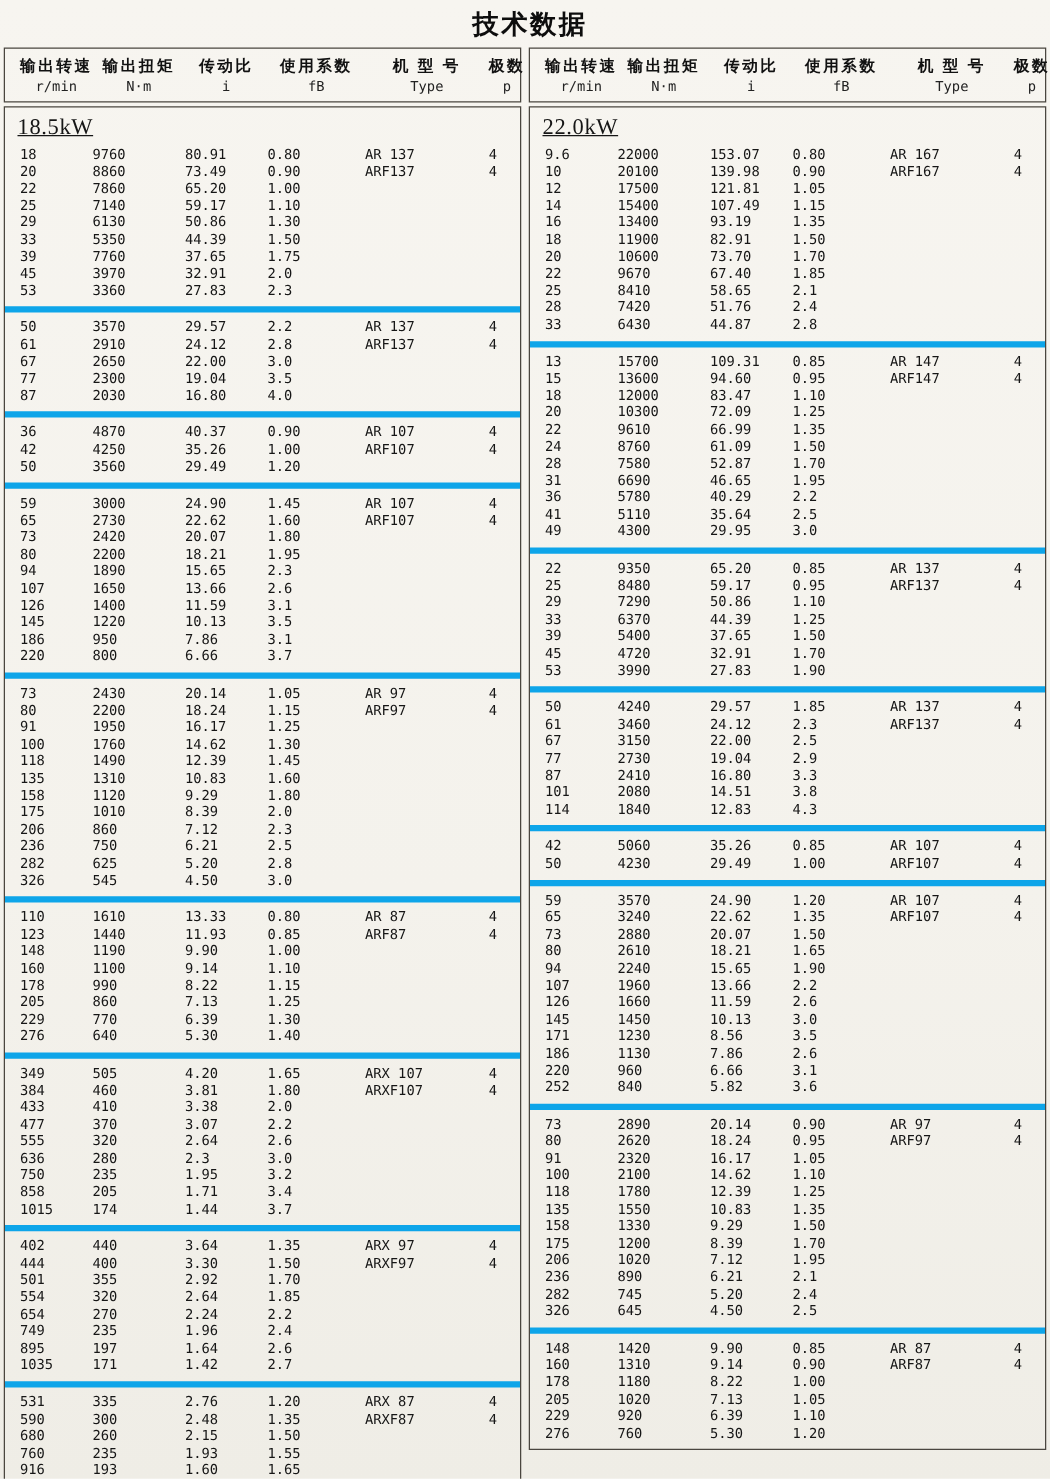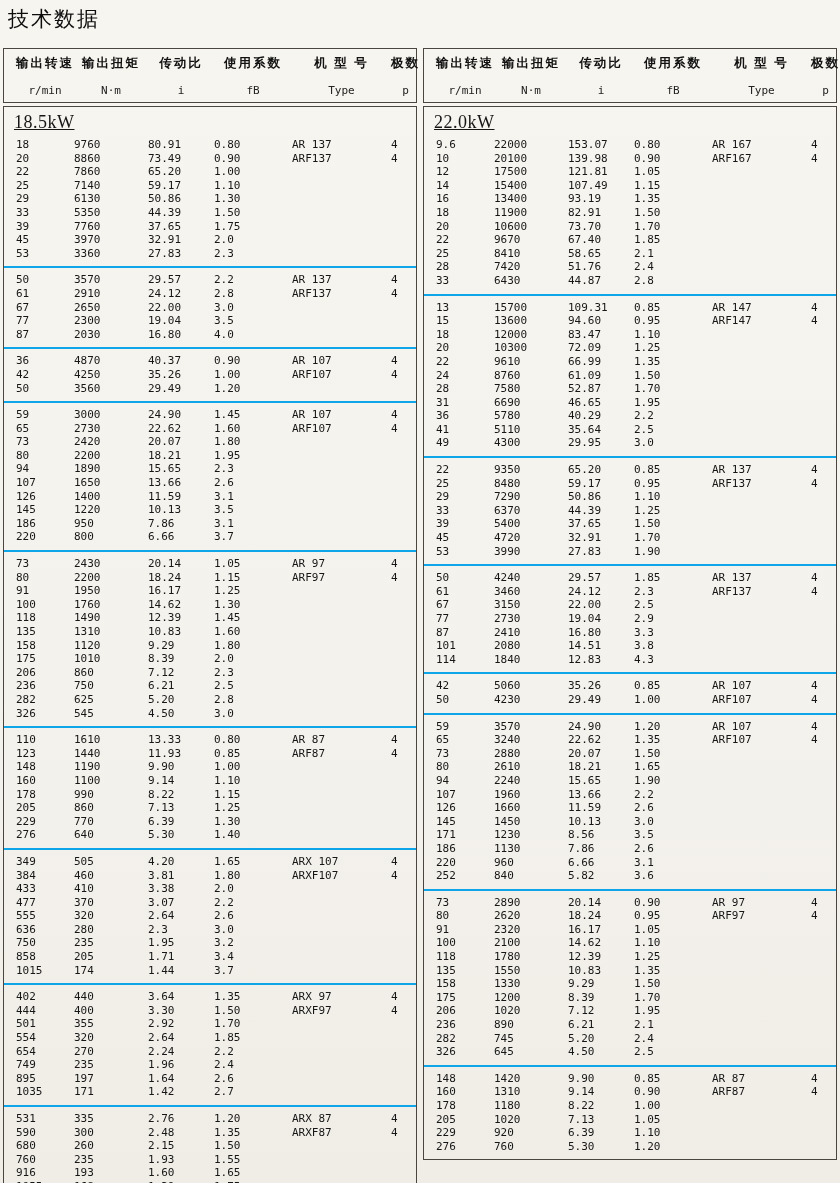--- a/index.html
+++ b/index.html
@@ -6,24 +6,25 @@
   html,body { width:840px; height:1183px; }
   body {
     background: linear-gradient(180deg,#f7f5f0 0%, #f4f2ec 60%, #efede6 100%);
     font-family: "Liberation Sans", "DejaVu Sans", sans-serif;
     color:#161616;
     padding:3px 0 0 0;
     overflow:hidden;
   }
   .page-title {
     font-size:21px;
-    font-weight:normal;
+    font-weight:bold;
     letter-spacing:2px;
-    margin:2px 0 15px 8px;
+    margin:2px 0 5px 8px;
     color:#0d0d0d;
+    text-align:center;
   }
   .tables {
     display:flex;
     gap:6px;
     padding:0 3px;
     height:940px;
   }
   .panel {
     flex:1;
     display:flex;
@@ -31,39 +32,39 @@
     min-width:0;
   }
   .thead {
     display:grid;
     grid-template-columns:58px 74px 66px 78px 99px 1fr;
     padding:6px 0 5px 12px;
     border:1px solid #4a463f;
   }
   .headcell { text-align:center; white-space:nowrap; }
   .ht { font-size:12.5px; font-weight:bold; letter-spacing:2px; color:#111; }
-  .hu { font-size:11px; margin-top:12px; font-family:"DejaVu Sans Mono", monospace; color:#222; }
+  .hu { font-size:11px; margin-top:1px; font-family:"DejaVu Sans Mono", monospace; color:#222; }
   .tbody {
     border:1px solid #4a463f;
     margin-top:3px;
     flex:1;
     display:flex;
     flex-direction:column;
     justify-content:space-between;
   }
   .power {
     font-family:"Liberation Serif", "DejaVu Serif", serif;
     font-size:18px;
     font-weight:500;
     padding:5px 0 0 10px;
     letter-spacing:0.5px;
     text-decoration:underline;
   }
   .block { padding:5px 0 6px; }
-  .block + .block { border-top:2px solid #0ea5e9; }
+  .block + .block { border-top:5px solid #0ea5e9; }
   .row {
     display:grid;
     grid-template-columns:58px 74px 66px 78px 99px 1fr;
     padding-left:12px;
     line-height:13.6px;
   }
   .c {
     font-family:"DejaVu Sans Mono", monospace;
     font-size:11px;
     color:#161616;

